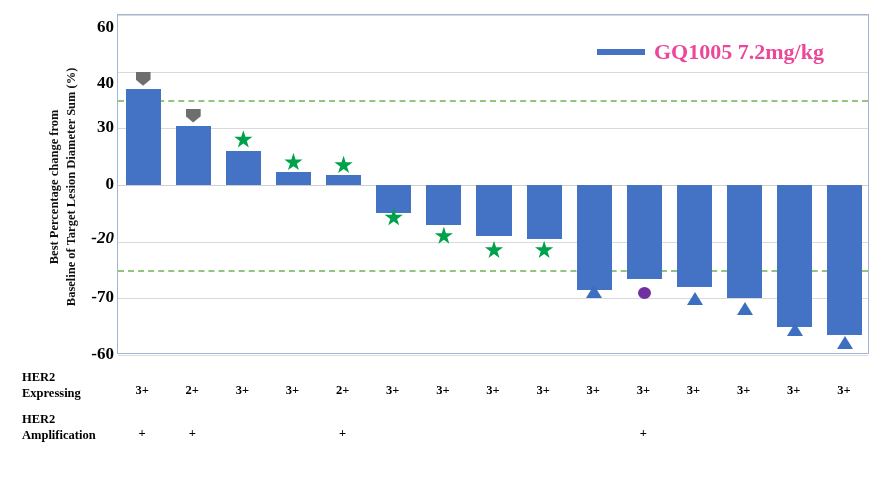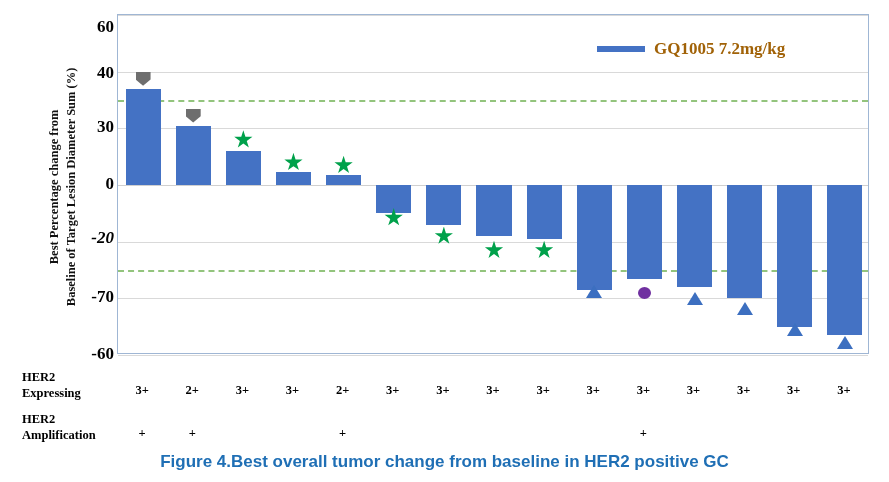--- a/index.html
+++ b/index.html
@@ -57,21 +57,21 @@
     clip-path:polygon(0% 0%,100% 0%,100% 55%,50% 100%,0% 55%);
   }
   .m-ne{width:13px;height:12px;border-radius:50%;background:#7030a0;}
 
   
   .legend-series{
     position:absolute;left:596px;top:38px;display:flex;align-items:center;gap:9px;
   }
   .legend-line{width:48px;height:6px;background:#4472c4;}
   .legend-series-label{
-    font-size:17px;font-weight:bold;color:#a16207;
+    font-size:22px;font-weight:bold;color:#ec4899;
     font-family:"Liberation Serif", serif;white-space:nowrap;
   }
 
   
   .annot-label{
     position:absolute;font-size:12.5px;font-weight:bold;color:#000;
     font-family:"Liberation Serif", serif;line-height:1.25;white-space:nowrap;
   }
   #lbl-express{left:22px;top:370px;}
   #lbl-amplify{left:22px;top:412px;}
@@ -97,21 +97,21 @@
 
   <div class="ytitle-wrap">
     <div class="ytitle">
       <span>Best Percentage change from</span><br>
       <span>Baseline of Target Lesion Diameter Sum (%)</span>
     </div>
   </div>
 
   <div id="yaxis">
       <div class="ytick" style="top: 18px;">60</div>
-      <div class="ytick" style="top: 64px;">40</div>
+      <div class="ytick" style="top: 74px;">40</div>
       <div class="ytick" style="top: 118.333px;">30</div>
       <div class="ytick" style="top: 175px;">0</div>
       <div class="ytick" style="top: 229px; font-style: italic;">-20</div>
       <div class="ytick" style="top: 288.333px;">-70</div>
       <div class="ytick" style="top: 345px;">-60</div>
     </div>
 
   <div class="plot-frame">
     <div id="grid">
         <div class="gridline" style="top: 0px;"></div>
@@ -192,14 +192,13 @@
       <div class="annot-cell" style="left: 651.733px; width: 50.1333px;">3+</div>
       <div class="annot-cell" style="left: 701.867px; width: 50.1333px;">3+</div>
     </div>
   <div class="annot-row" id="row-amplify">
       <div class="annot-cell" style="left: 0px; width: 50.1333px;">+</div>
       <div class="annot-cell" style="left: 50.1333px; width: 50.1333px;">+</div>
       <div class="annot-cell" style="left: 200.533px; width: 50.1333px;">+</div>
       <div class="annot-cell" style="left: 501.333px; width: 50.1333px;">+</div>
     </div>
 
-  <div class="caption">Figure 4.Best overall tumor change from baseline in HER2 positive GC</div>
 </div>
 
 </body></html>

